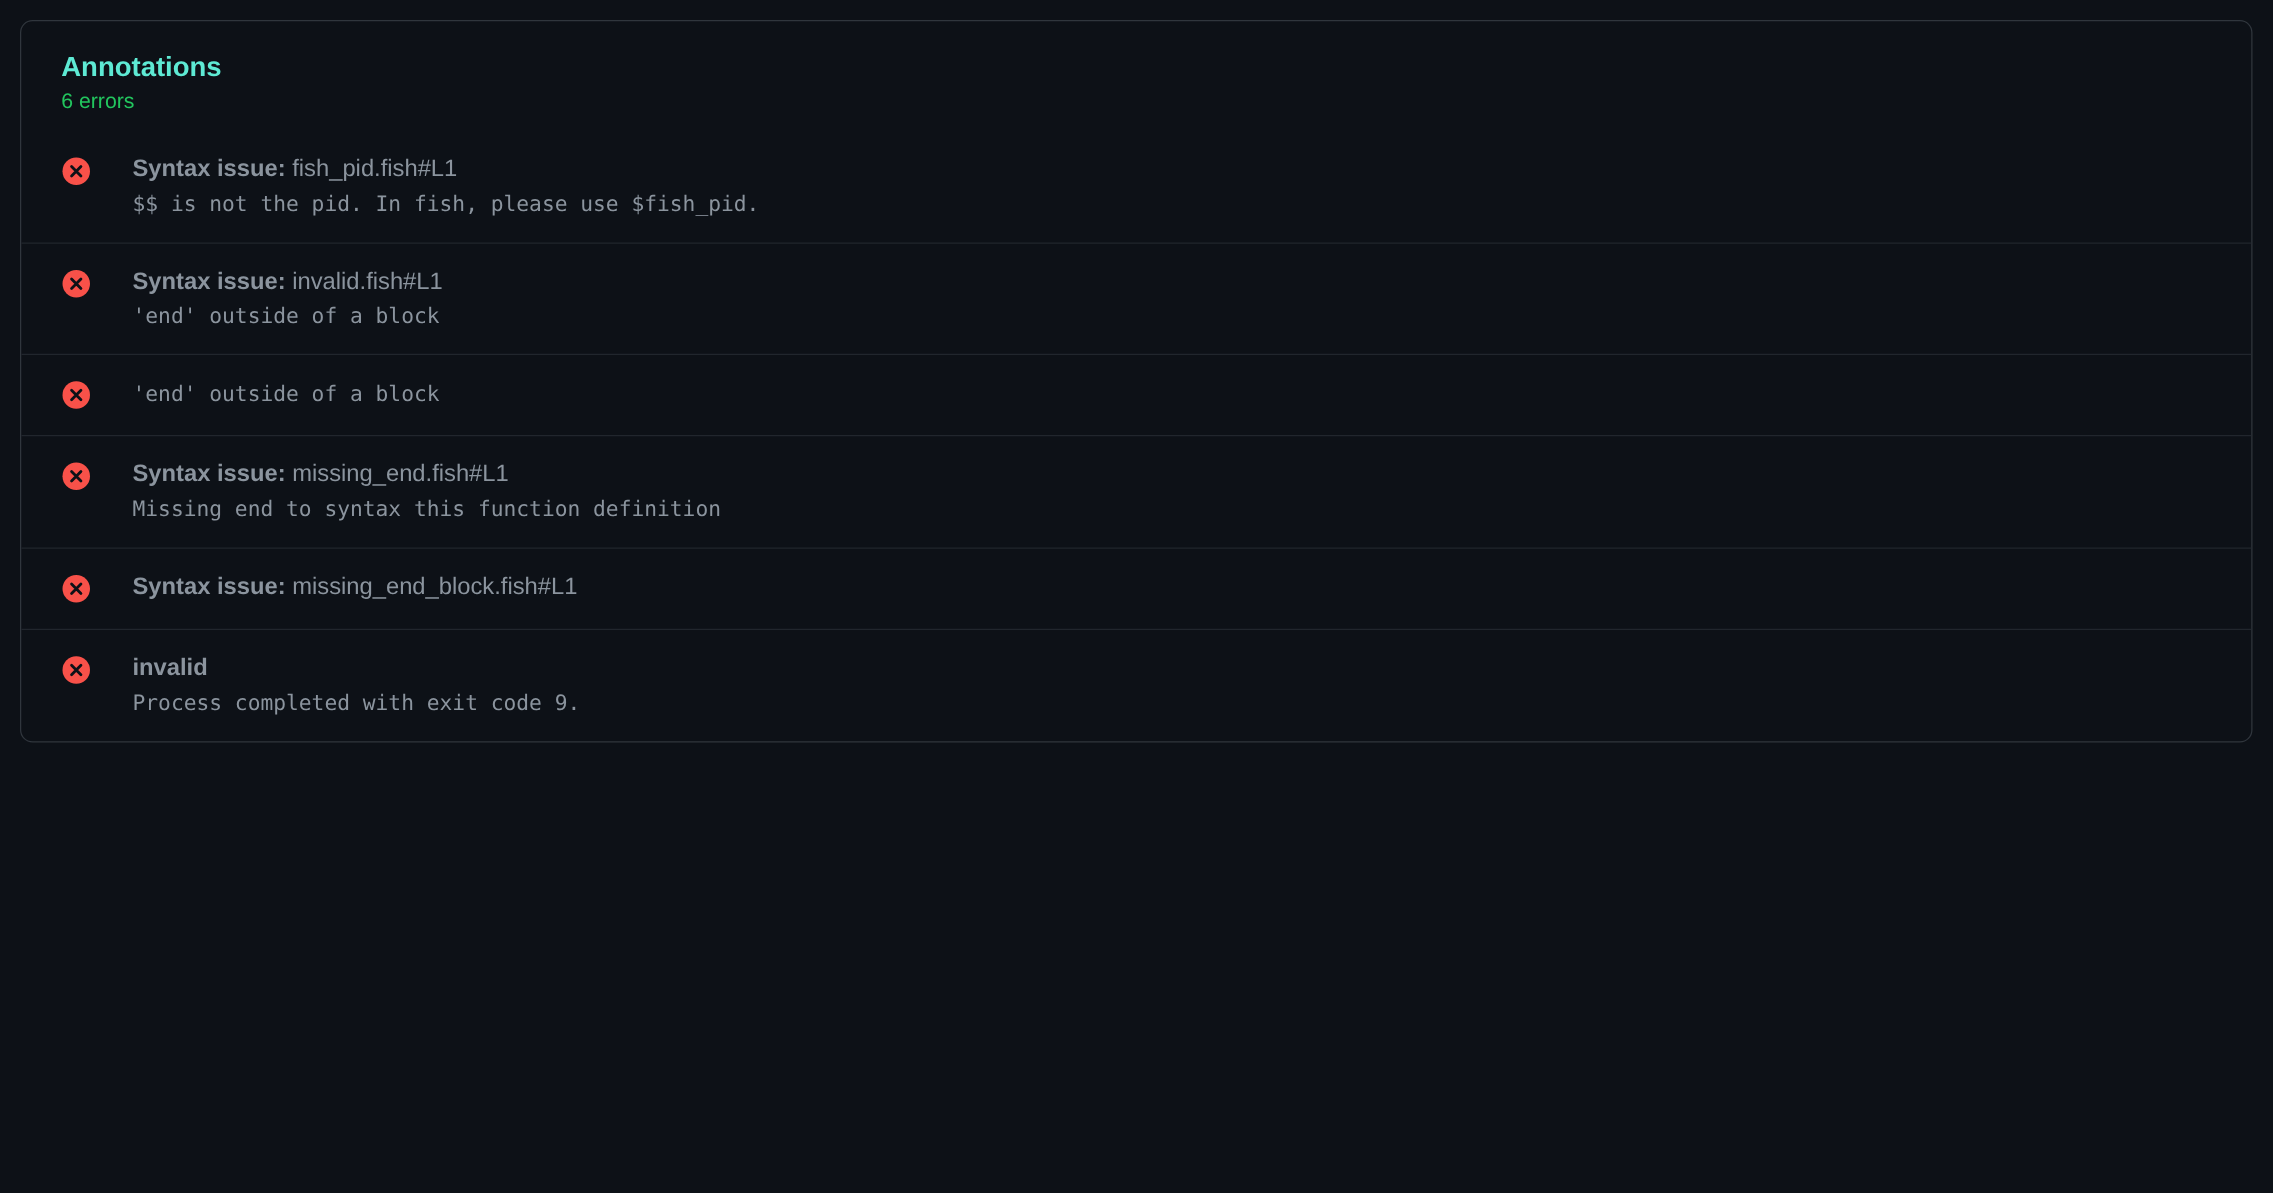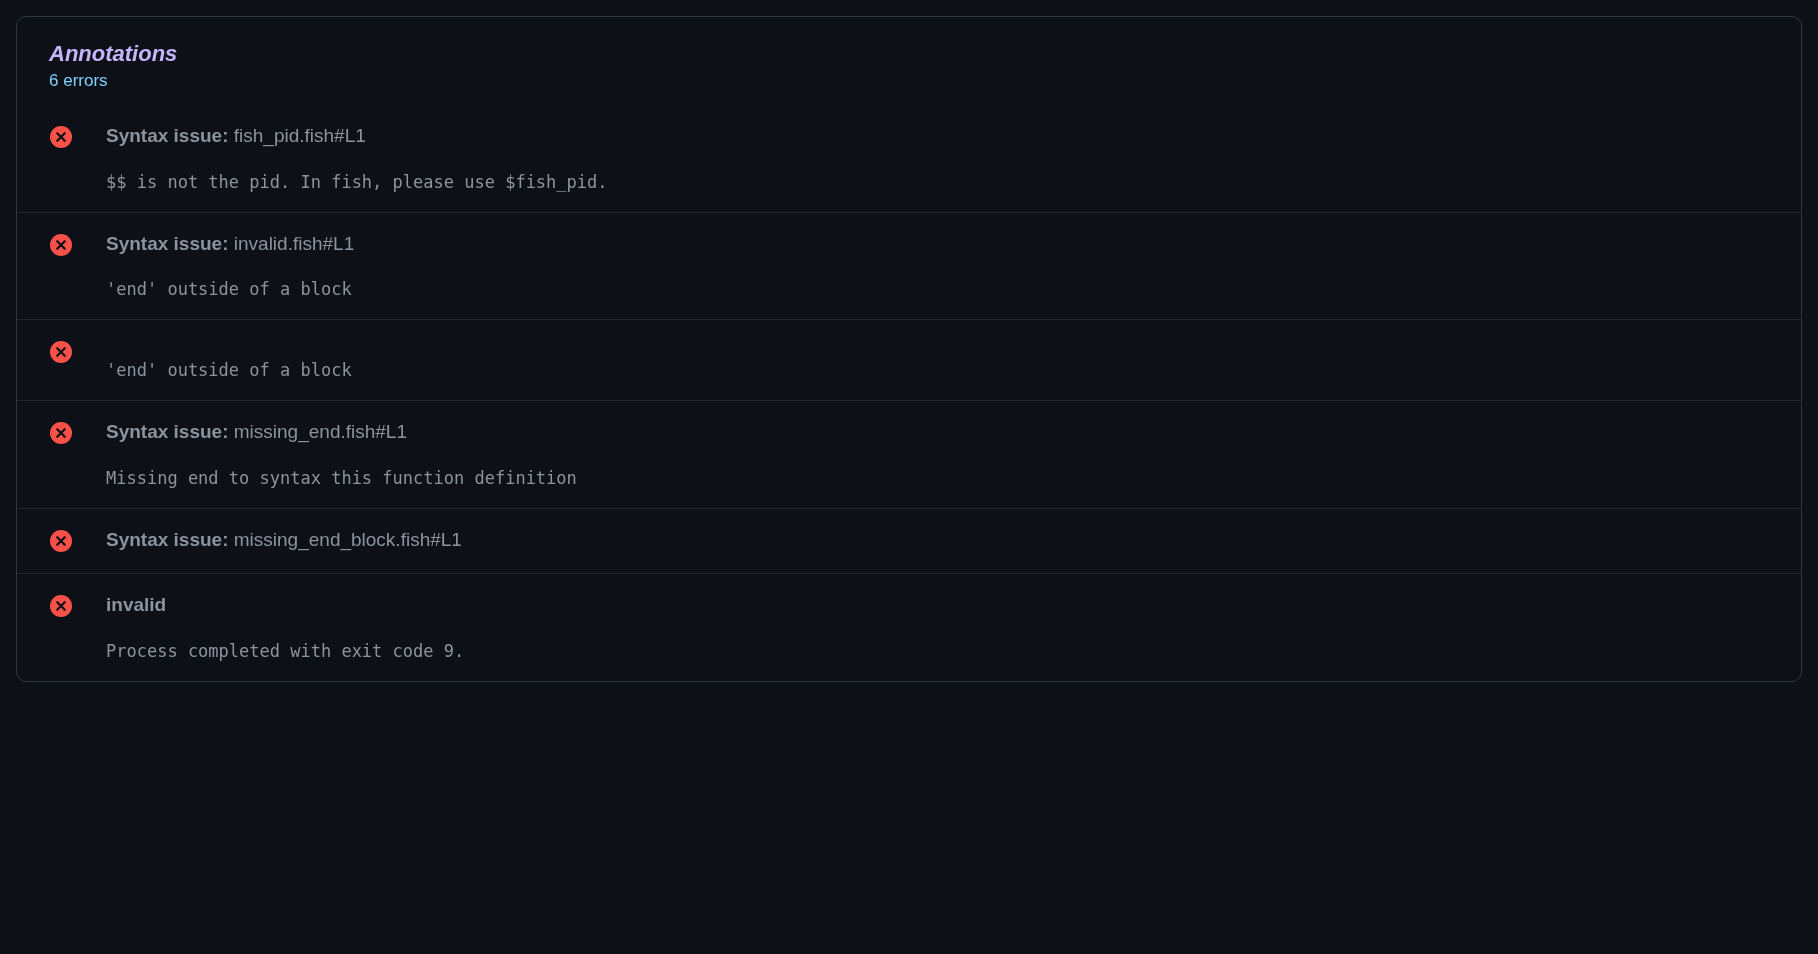--- a/index.html
+++ b/index.html
@@ -17,27 +17,26 @@
       border: 1px solid #30363d;
       border-radius: 10px;
       overflow: hidden;
     }
     .panel-header {
       padding: 24px 32px 24px 32px;
     }
     .panel-title {
       font-size: 22px;
       font-weight: 700;
-      color: #c4b5fd;
+      color: #5eead4;
       margin-bottom: 4px;
-      font-style: italic;
     }
     .panel-subtitle {
       font-size: 17px;
-      color: #7dd3fc;
+      color: #22c55e;
     }
     .items {
       display: flex;
       flex-direction: column;
     }
     .item {
       display: flex;
       align-items: flex-start;
       gap: 33px;
       padding: 18px 32px 20px 32px;
@@ -86,21 +85,21 @@
       color: #8b949e;
     }
     .item-location {
       font-weight: 400;
       color: #8b949e;
     }
     .item-message {
       font-family: ui-monospace, SFMono-Regular, "SF Mono", Menlo, Consolas, monospace;
       font-size: 17px;
       color: #8b949e;
-      margin-top: 22px;
+      margin-top: 4px;
       white-space: pre-wrap;
     }
   </style>
 </head>
 <body>
 
 <div class="panel">
   <div class="panel-header">
     <div class="panel-title">Annotations</div>
     <div class="panel-subtitle">6 errors</div>

